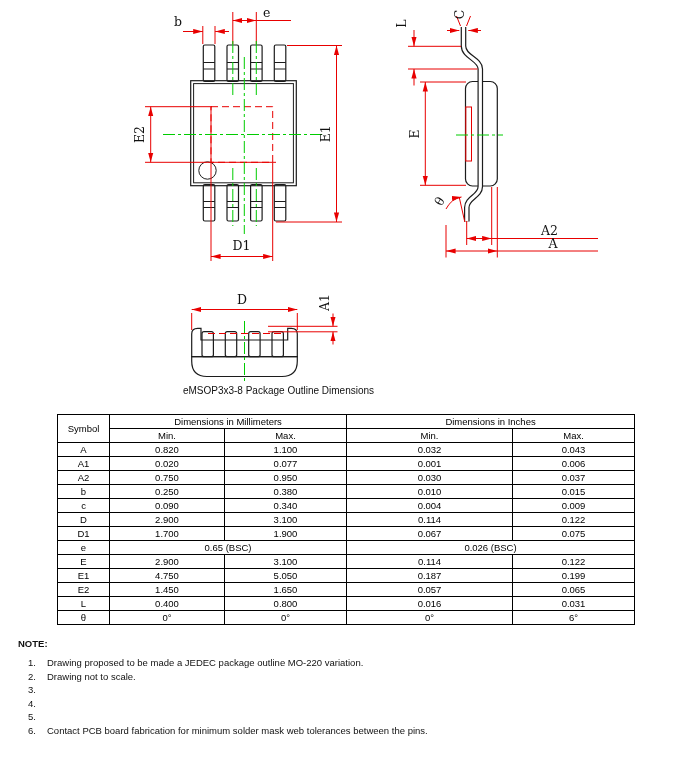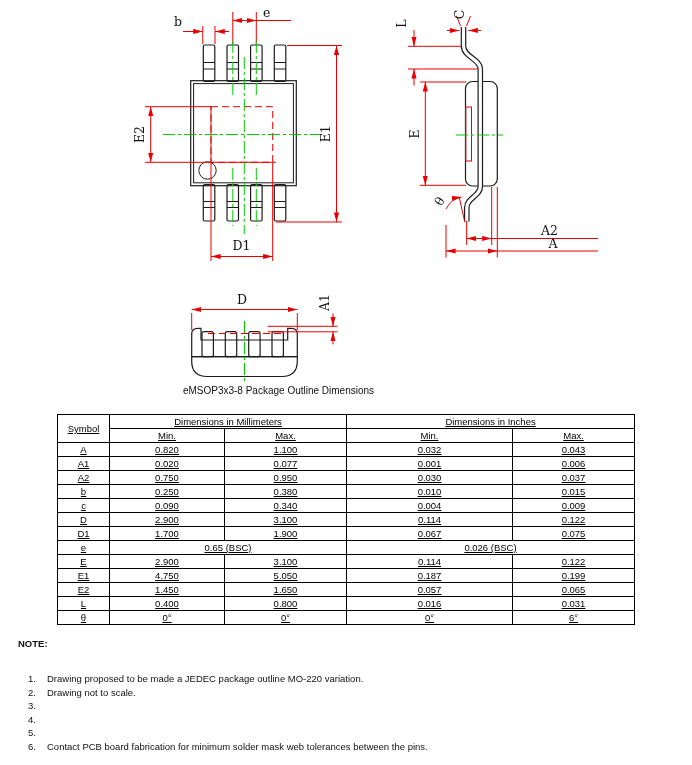--- a/index.html
+++ b/index.html
@@ -1,23 +1,23 @@
 <!DOCTYPE html>
 <html><head>
 <meta charset="utf-8">
 <style>
   html,body{margin:0;padding:0;background:#fff;}
   body{width:692px;height:765px;position:relative;font-family:"Liberation Sans",sans-serif;color:#111;}
   .title{position:absolute;top:385px;left:0;width:557px;text-align:center;font-size:10px;color:#111;}
   .dim-table{position:absolute;left:57px;top:414px;width:578px;border-collapse:collapse;table-layout:fixed;
-             font-size:9.5px;color:#000;border:1.5px solid #000;text-decoration:underline;}
+             font-size:9.5px;color:#000;border:1.5px solid #000;}
   .dim-table th,.dim-table td{border:1px solid #000;height:13px;line-height:13px;text-align:center;
              padding:0;font-weight:400;overflow:hidden;white-space:nowrap;}
   .notes{position:absolute;left:18px;top:638px;font-size:9.5px;}
-  .notes-heading{font-weight:700;margin-bottom:23px;}
+  .notes-heading{font-weight:700;margin-bottom:7px;}
   .note-item{display:flex;height:13.5px;line-height:13.5px;}
   .note-num{width:19px;margin-left:10px;flex:none;}
   svg{position:absolute;left:0;top:0;}
   .blk{stroke:#1c1c1c;stroke-width:1.2;fill:none;}
   .thin{stroke-width:1;}
   .dim{stroke:#e80000;stroke-width:1;fill:none;}
   .grn{stroke:#00cc00;stroke-width:1;fill:none;stroke-dasharray:12 3 3 3;}
   .lbl{font:12.5px "DejaVu Serif",serif;fill:#111;stroke:none;}
 </style>
 </head>

